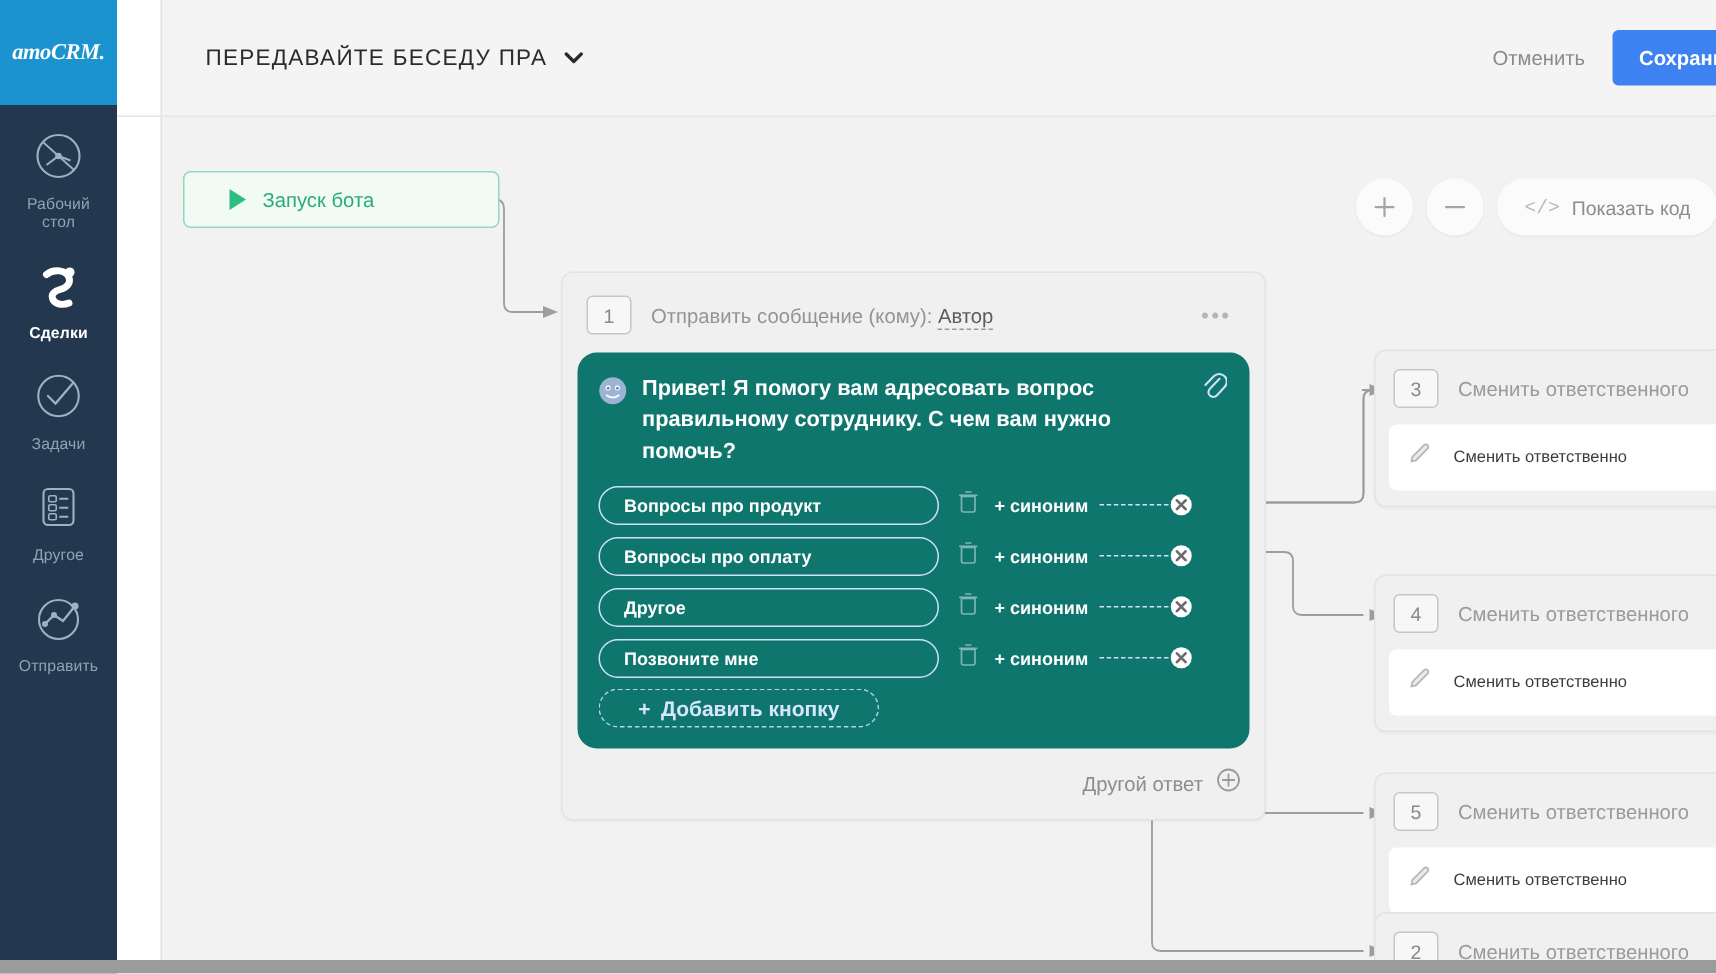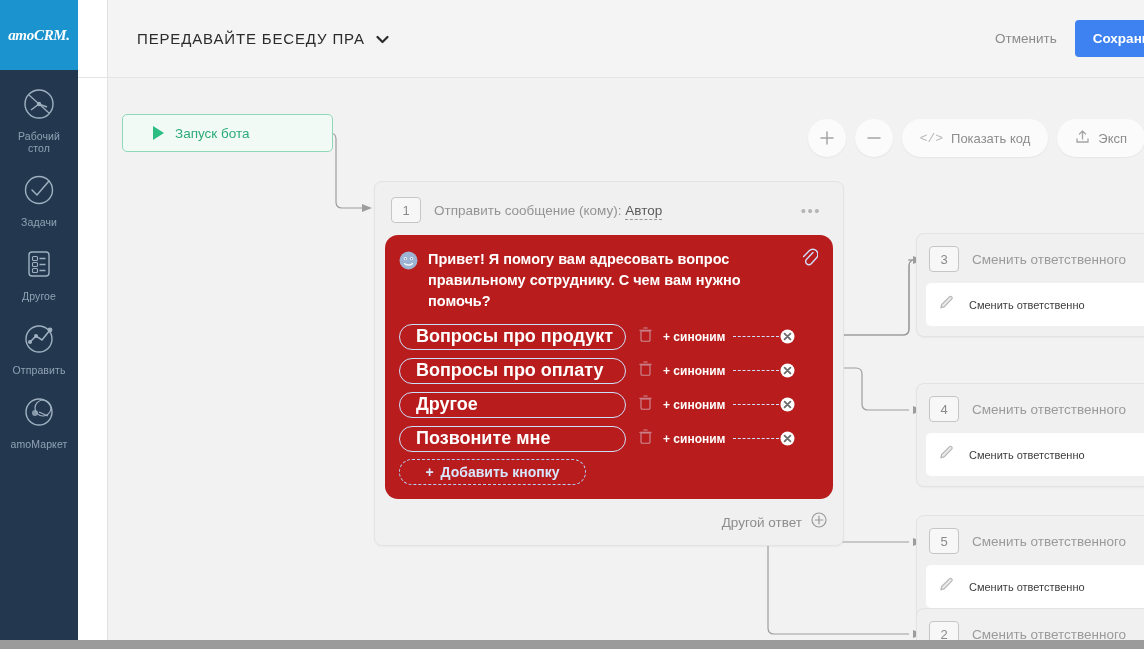--- a/index.html
+++ b/index.html
@@ -164,40 +164,40 @@
     color: #5c5c5c;
     border-bottom: 1px dashed #9a9a9a;
     padding-bottom: 1px; cursor: pointer;
   }
   .dots-menu {
     margin-left: auto; color: #b5b5b5; font-size: 15px;
     letter-spacing: 1.5px; cursor: pointer; padding-right: 6px;
   }
 
   .bubble {
-    background: #b91c1c; border-radius: 13px;
+    background: #0f766e; border-radius: 13px;
     padding: 14px 15px 14px 14px; position: relative;
   }
   .bubble-top { display: flex; align-items: flex-start; gap: 10px; }
   .bot-face { flex: 0 0 auto; margin-top: 2px; }
   .bubble-text {
     color: #ffffff; font-size: 14.5px; line-height: 21px;
     font-weight: bold; max-width: 320px;
   }
   .clip { position: absolute; right: 15px; top: 13px; cursor: pointer; }
 
   .btn-rows { margin-top: 11px; }
   .btn-row {
     display: flex; align-items: center; height: 27px; margin-bottom: 7px;
   }
   .reply-btn {
     width: 227px; height: 26px;
     border: 1px solid #cddffb; border-radius: 13px;
     background: transparent; color: #ffffff;
-    font-size: 18px; font-weight: bold; font-family: inherit;
+    font-size: 12px; font-weight: bold; font-family: inherit;
     display: flex; align-items: center; padding-left: 16px;
     cursor: pointer; white-space: nowrap;
   }
   .trash { margin-left: 13px; cursor: pointer; opacity: 0.55; }
   .syn {
     margin-left: 11px; color: #ffffff; font-size: 12px; font-weight: bold;
     white-space: nowrap; cursor: pointer;
   }
   .dash-line {
     margin-left: 8px; width: 46px; height: 1px;
@@ -260,20 +260,29 @@
         <svg width="42" height="42" viewBox="0 0 42 42" fill="none">
           <circle cx="21" cy="21" r="14" stroke="#9fb0c0" stroke-width="1.4"></circle>
           <path d="M13 27 L21 21 L29 24" stroke="#9fb0c0" stroke-width="1.4" fill="none"></path>
           <circle cx="21" cy="21" r="2.2" fill="#9fb0c0"></circle>
           <path d="M11 12 L31 30" stroke="#9fb0c0" stroke-width="1.2"></path>
         </svg>
       </span>
       <span class="nav-label">Рабочий<br>стол</span>
     </div>
 
+    <div class="nav-item active">
+      <span class="nav-ico">
+        <svg width="42" height="42" viewBox="0 0 42 42" fill="none">
+          <path d="M13 14c5-4 13-3 15 2 1.5 4-2 7-6 8-3.5 1-6 3-5 6 1 3.5 6 5 11 3" stroke="#ffffff" stroke-width="4.6" fill="none" stroke-linecap="round"></path>
+          <circle cx="28.5" cy="12.5" r="3.2" fill="#ffffff"></circle>
+        </svg>
+      </span>
+      <span class="nav-label">Сделки</span>
+    </div>
 
     <div class="nav-item">
       <span class="nav-ico">
         <svg width="42" height="42" viewBox="0 0 42 42" fill="none">
           <circle cx="21" cy="21" r="13.5" stroke="#9fb0c0" stroke-width="1.4"></circle>
           <path d="M14 21 L19 26 L31 12" stroke="#9fb0c0" stroke-width="1.5" fill="none" stroke-linecap="round"></path>
         </svg>
       </span>
       <span class="nav-label">Задачи</span>
     </div>
@@ -298,31 +307,20 @@
           <circle cx="21" cy="22" r="13" stroke="#9fb0c0" stroke-width="1.4"></circle>
           <path d="M12 25 L18 19 L24 23 L32 13" stroke="#9fb0c0" stroke-width="1.6" fill="none" stroke-linecap="round"></path>
           <circle cx="12" cy="25" r="2" fill="#9fb0c0"></circle>
           <circle cx="18" cy="19" r="2" fill="#9fb0c0"></circle>
           <circle cx="32" cy="13" r="2.4" fill="#9fb0c0"></circle>
         </svg>
       </span>
       <span class="nav-label">Отправить</span>
     </div>
 
-    <div class="nav-item">
-      <span class="nav-ico">
-        <svg width="42" height="42" viewBox="0 0 42 42" fill="none">
-          <circle cx="21" cy="21" r="13" stroke="#9fb0c0" stroke-width="1.4"></circle>
-          <circle cx="25" cy="17" r="8" stroke="#9fb0c0" stroke-width="1.2"></circle>
-          <circle cx="17" cy="22" r="3" fill="#9fb0c0" opacity="0.8"></circle>
-          <path d="M21 21 L30 25" stroke="#9fb0c0" stroke-width="1.2"></path>
-        </svg>
-      </span>
-      <span class="nav-label">amoМаркет</span>
-    </div>
   </nav>
 
   <div class="gap-col">
       <div class="hline"></div>
     </div>
 
   <div class="panel">
 
     <div class="header">
       <div class="header-title-wrap">
@@ -369,29 +367,20 @@
             </svg>
         </button>
         <button class="tb-round">
           <svg width="16" height="16" viewBox="0 0 16 16">
               <path d="M2 8h12" stroke="#a5a5a5" stroke-width="1.5" stroke-linecap="round"></path>
             </svg>
         </button>
         <button class="tb-pill">
           <span class="code-glyph">&lt;/&gt;</span>
           <span>Показать код</span>
-        </button>
-        <button class="tb-pill">
-          <span>
-            <svg width="15" height="15" viewBox="0 0 15 15">
-                <path d="M7.5 10V2M4.5 5 L7.5 2 L10.5 5" stroke="#a5a5a5" stroke-width="1.3" fill="none" stroke-linecap="round" stroke-linejoin="round"></path>
-                <path d="M2 10v3h11v-3" stroke="#a5a5a5" stroke-width="1.3" fill="none" stroke-linecap="round"></path>
-              </svg>
-          </span>
-          <span>Эксп</span>
         </button>
       </div>
 
       <div class="start-node">
         <span class="play-tri"></span>
         <span class="start-label">Запуск бота</span>
       </div>
 
       <div class="msg-card">
         <div class="msg-card-inner">

